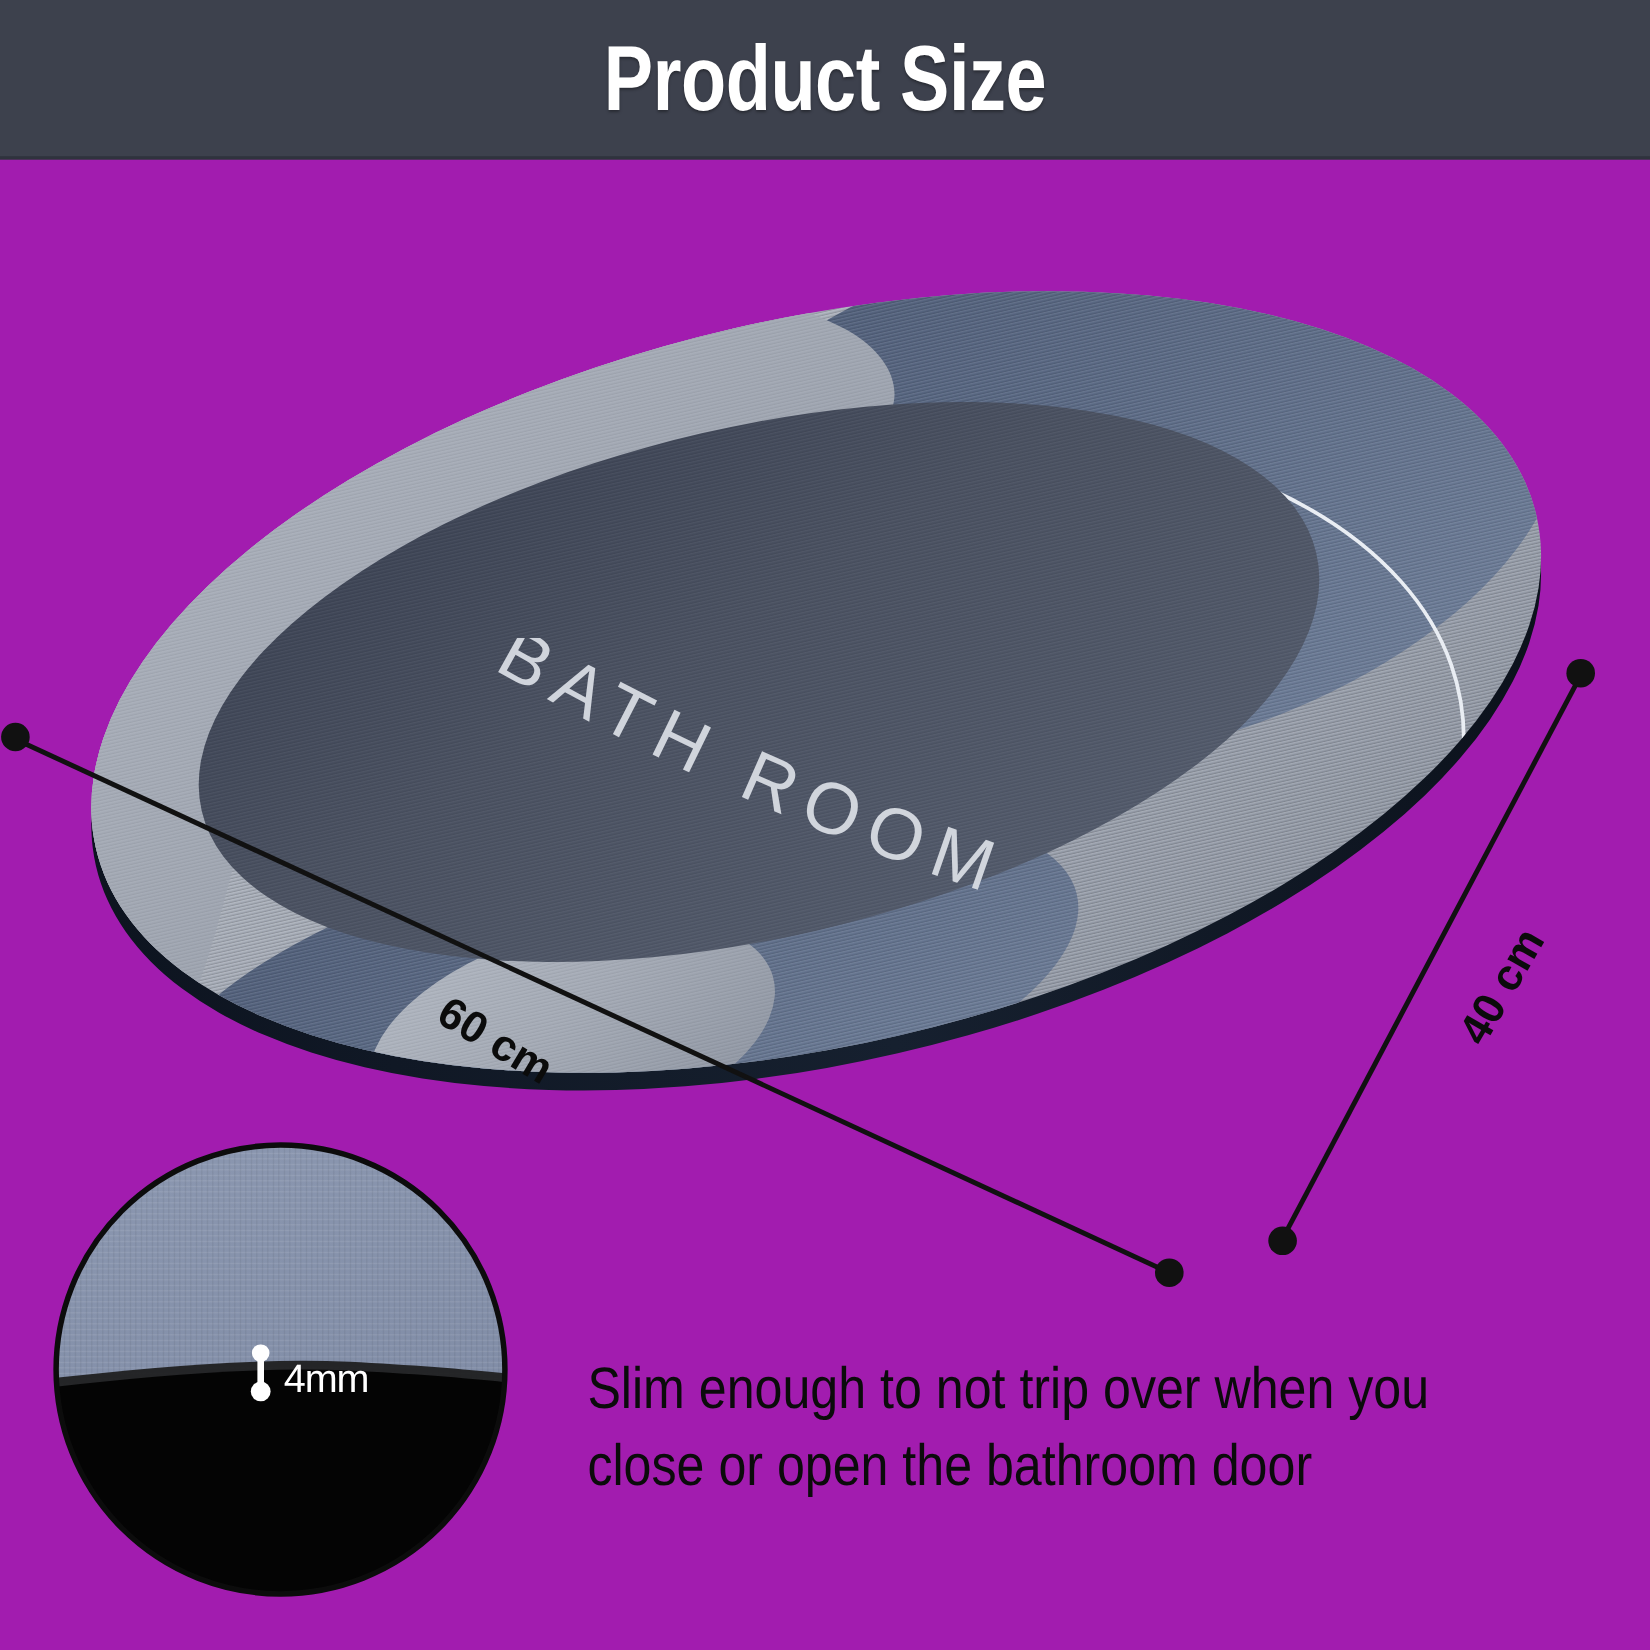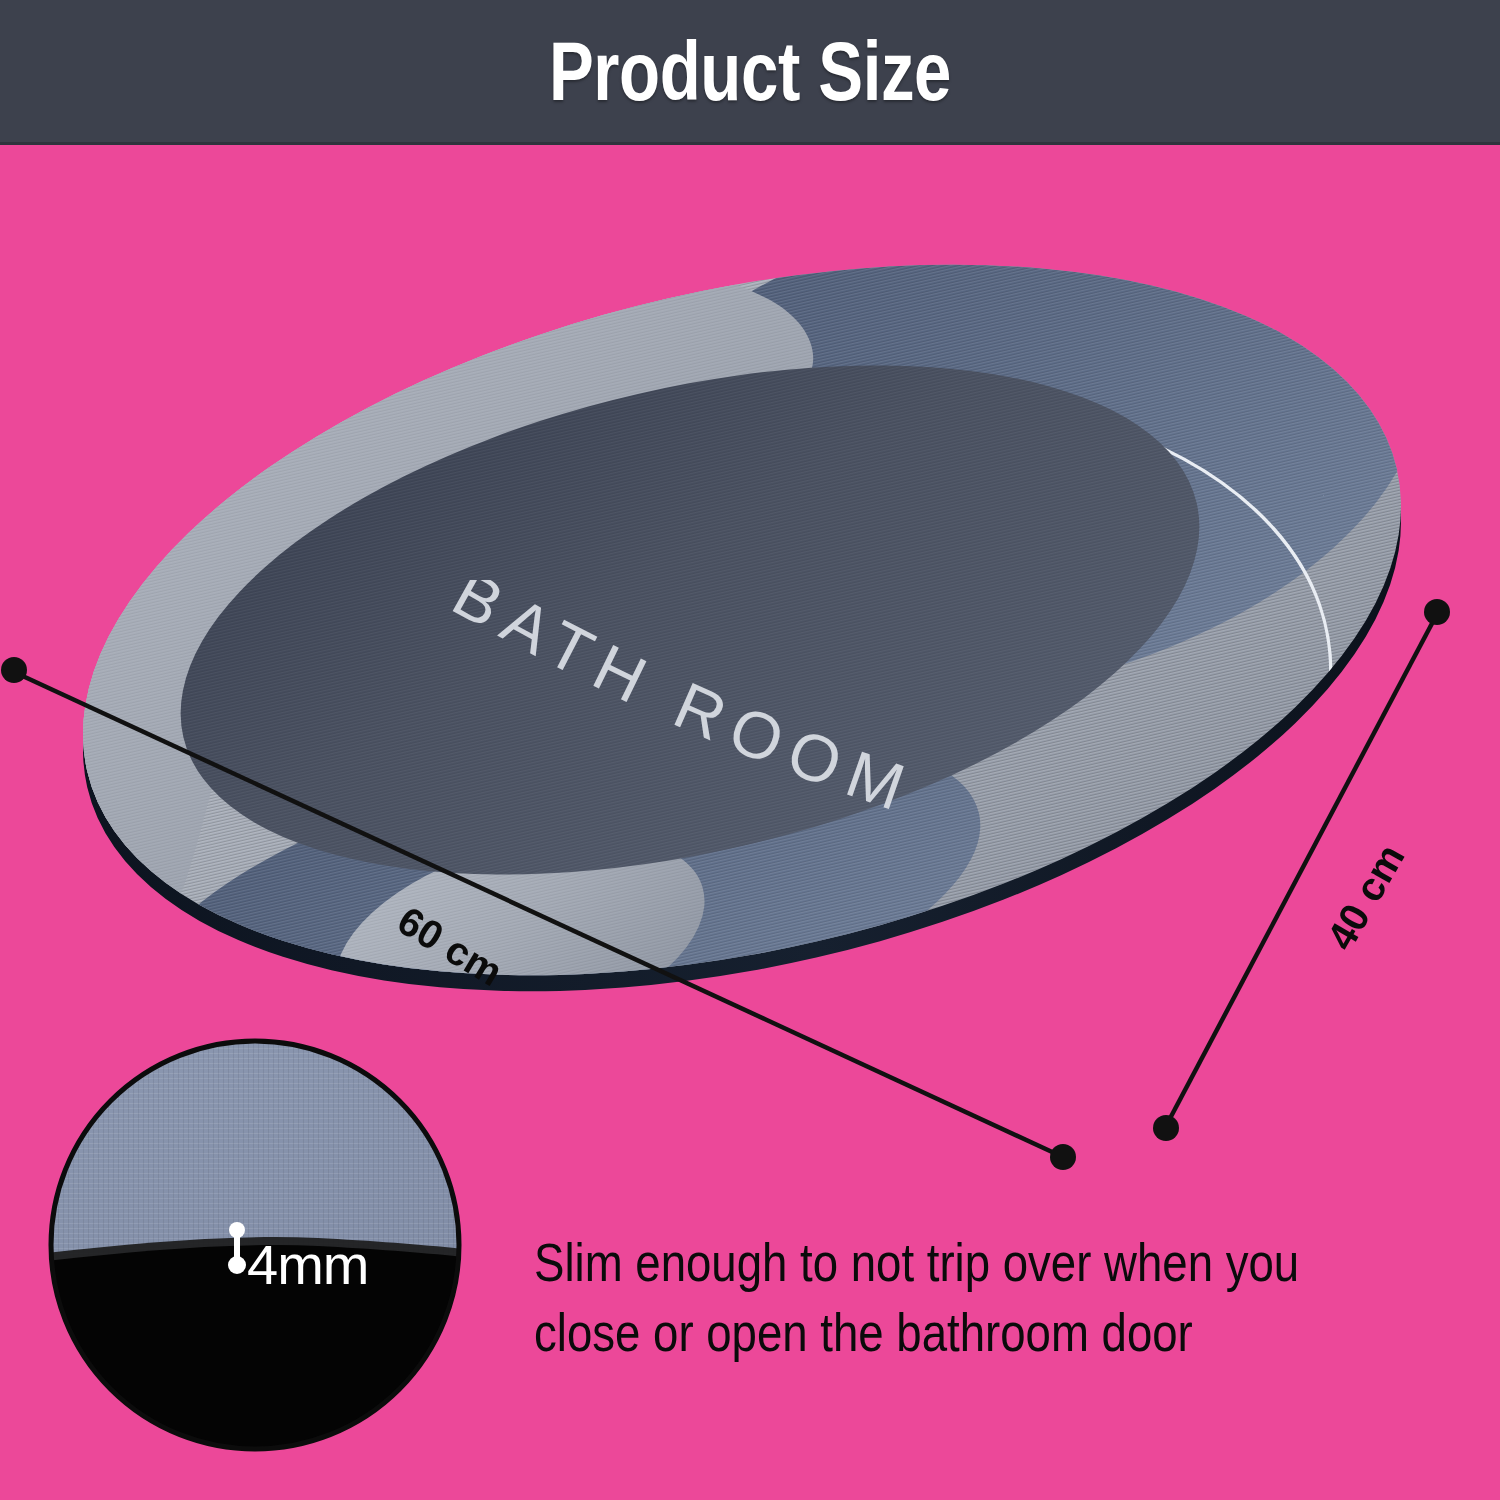--- a/index.html
+++ b/index.html
@@ -3,21 +3,21 @@
 <meta charset="utf-8">
 <style>
   html,body{margin:0;padding:0;}
   body{
     width:1500px;height:1500px;
     background:#ffffff;
     font-family:"Liberation Sans", sans-serif;
     overflow:hidden;
     position:relative;
   }
-  #stage{position:absolute;left:0;top:0;width:1500px;height:1500px;overflow:hidden;background:#ec4899;}
+  #stage{position:absolute;left:0;top:0;width:1500px;height:1500px;overflow:hidden;background:#a21caf;}
 
   
   .header{
     position:absolute;left:0;top:0;width:1500px;height:145px;
     background:#3d414d;
     border-bottom:3px solid #2f333d;
     box-sizing:border-box;
   }
   .header-title{
     position:absolute;left:0;top:0;width:1500px;height:142px;
@@ -56,23 +56,23 @@
   .dim-60{ left:413px; top:898px; transform:rotate(31deg); }
   .dim-40{ left:1318px; top:935px; transform:rotate(-60deg); }
 
   
   .thick-circle{
     position:absolute;left:48px;top:1038px;
     width:415px;height:415px;
   }
   .thick-label{
     position:absolute;
-    left:247px;top:1232px;
+    left:258px;top:1232px;
     color:#ffffff;
-    font-size:56px;
+    font-size:36px;
     font-family:"Liberation Sans", sans-serif;
     letter-spacing:-1px;
     white-space:nowrap;
   }
 
   
   .caption{
     position:absolute;
     left:534px;top:1228px;
     width:940px;

